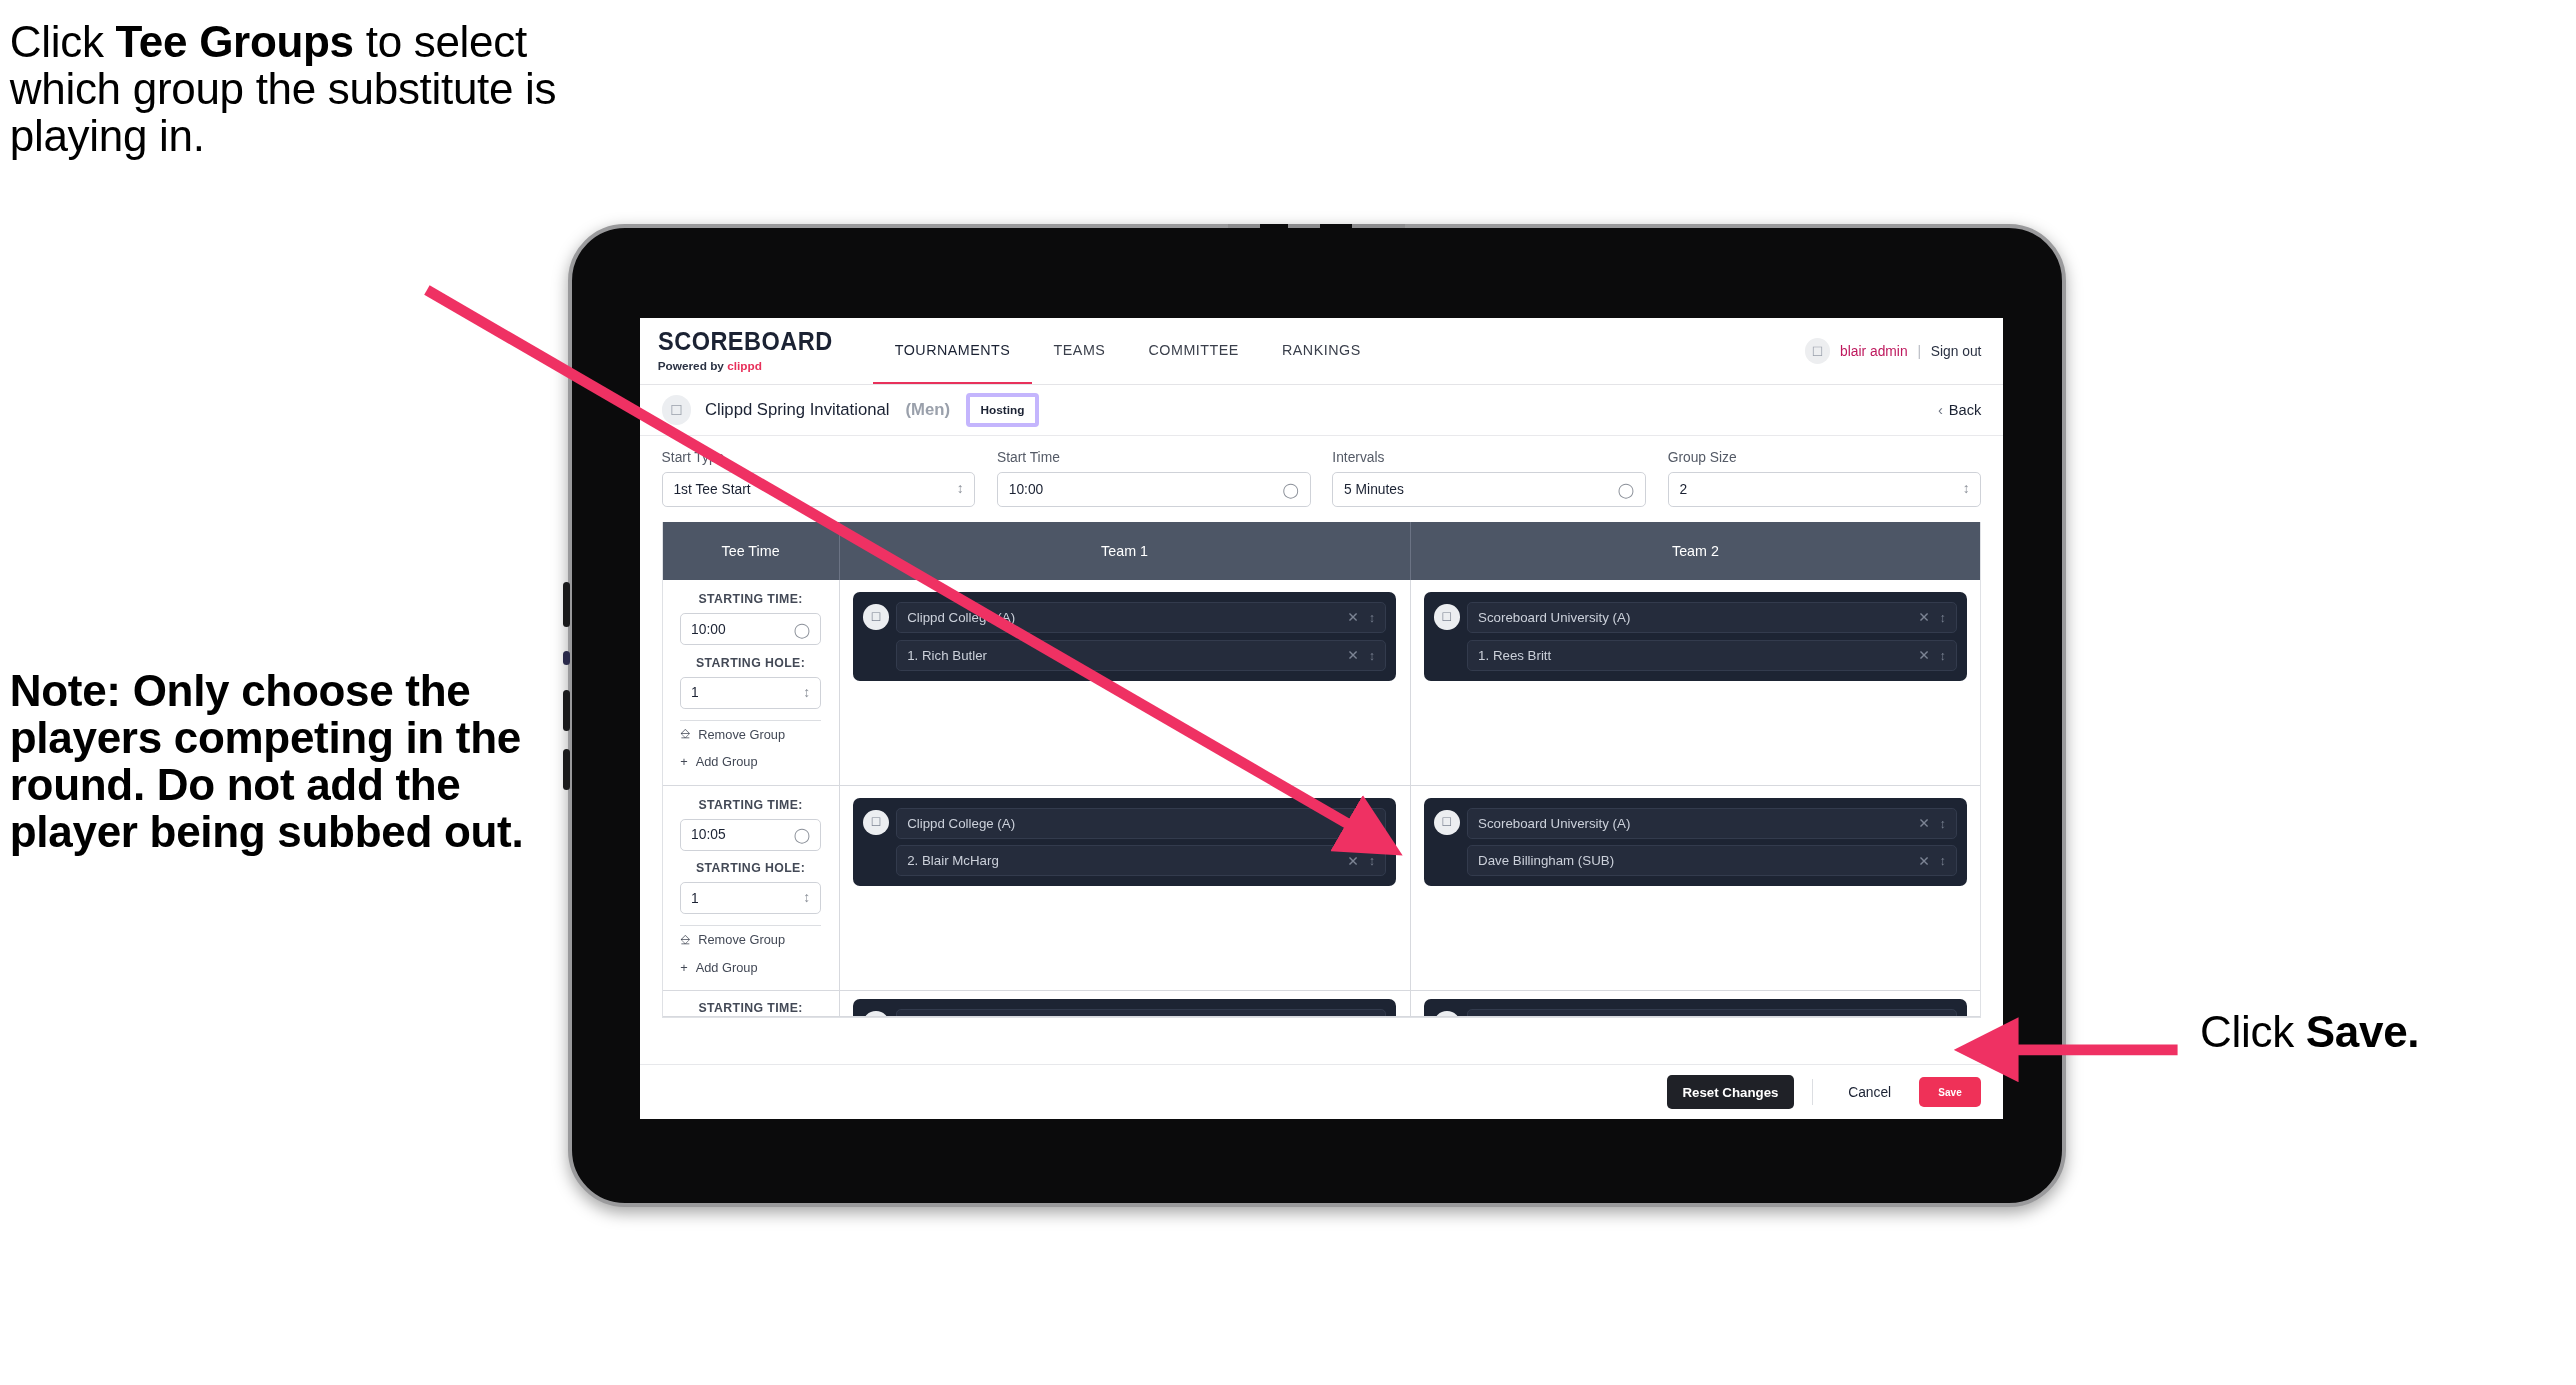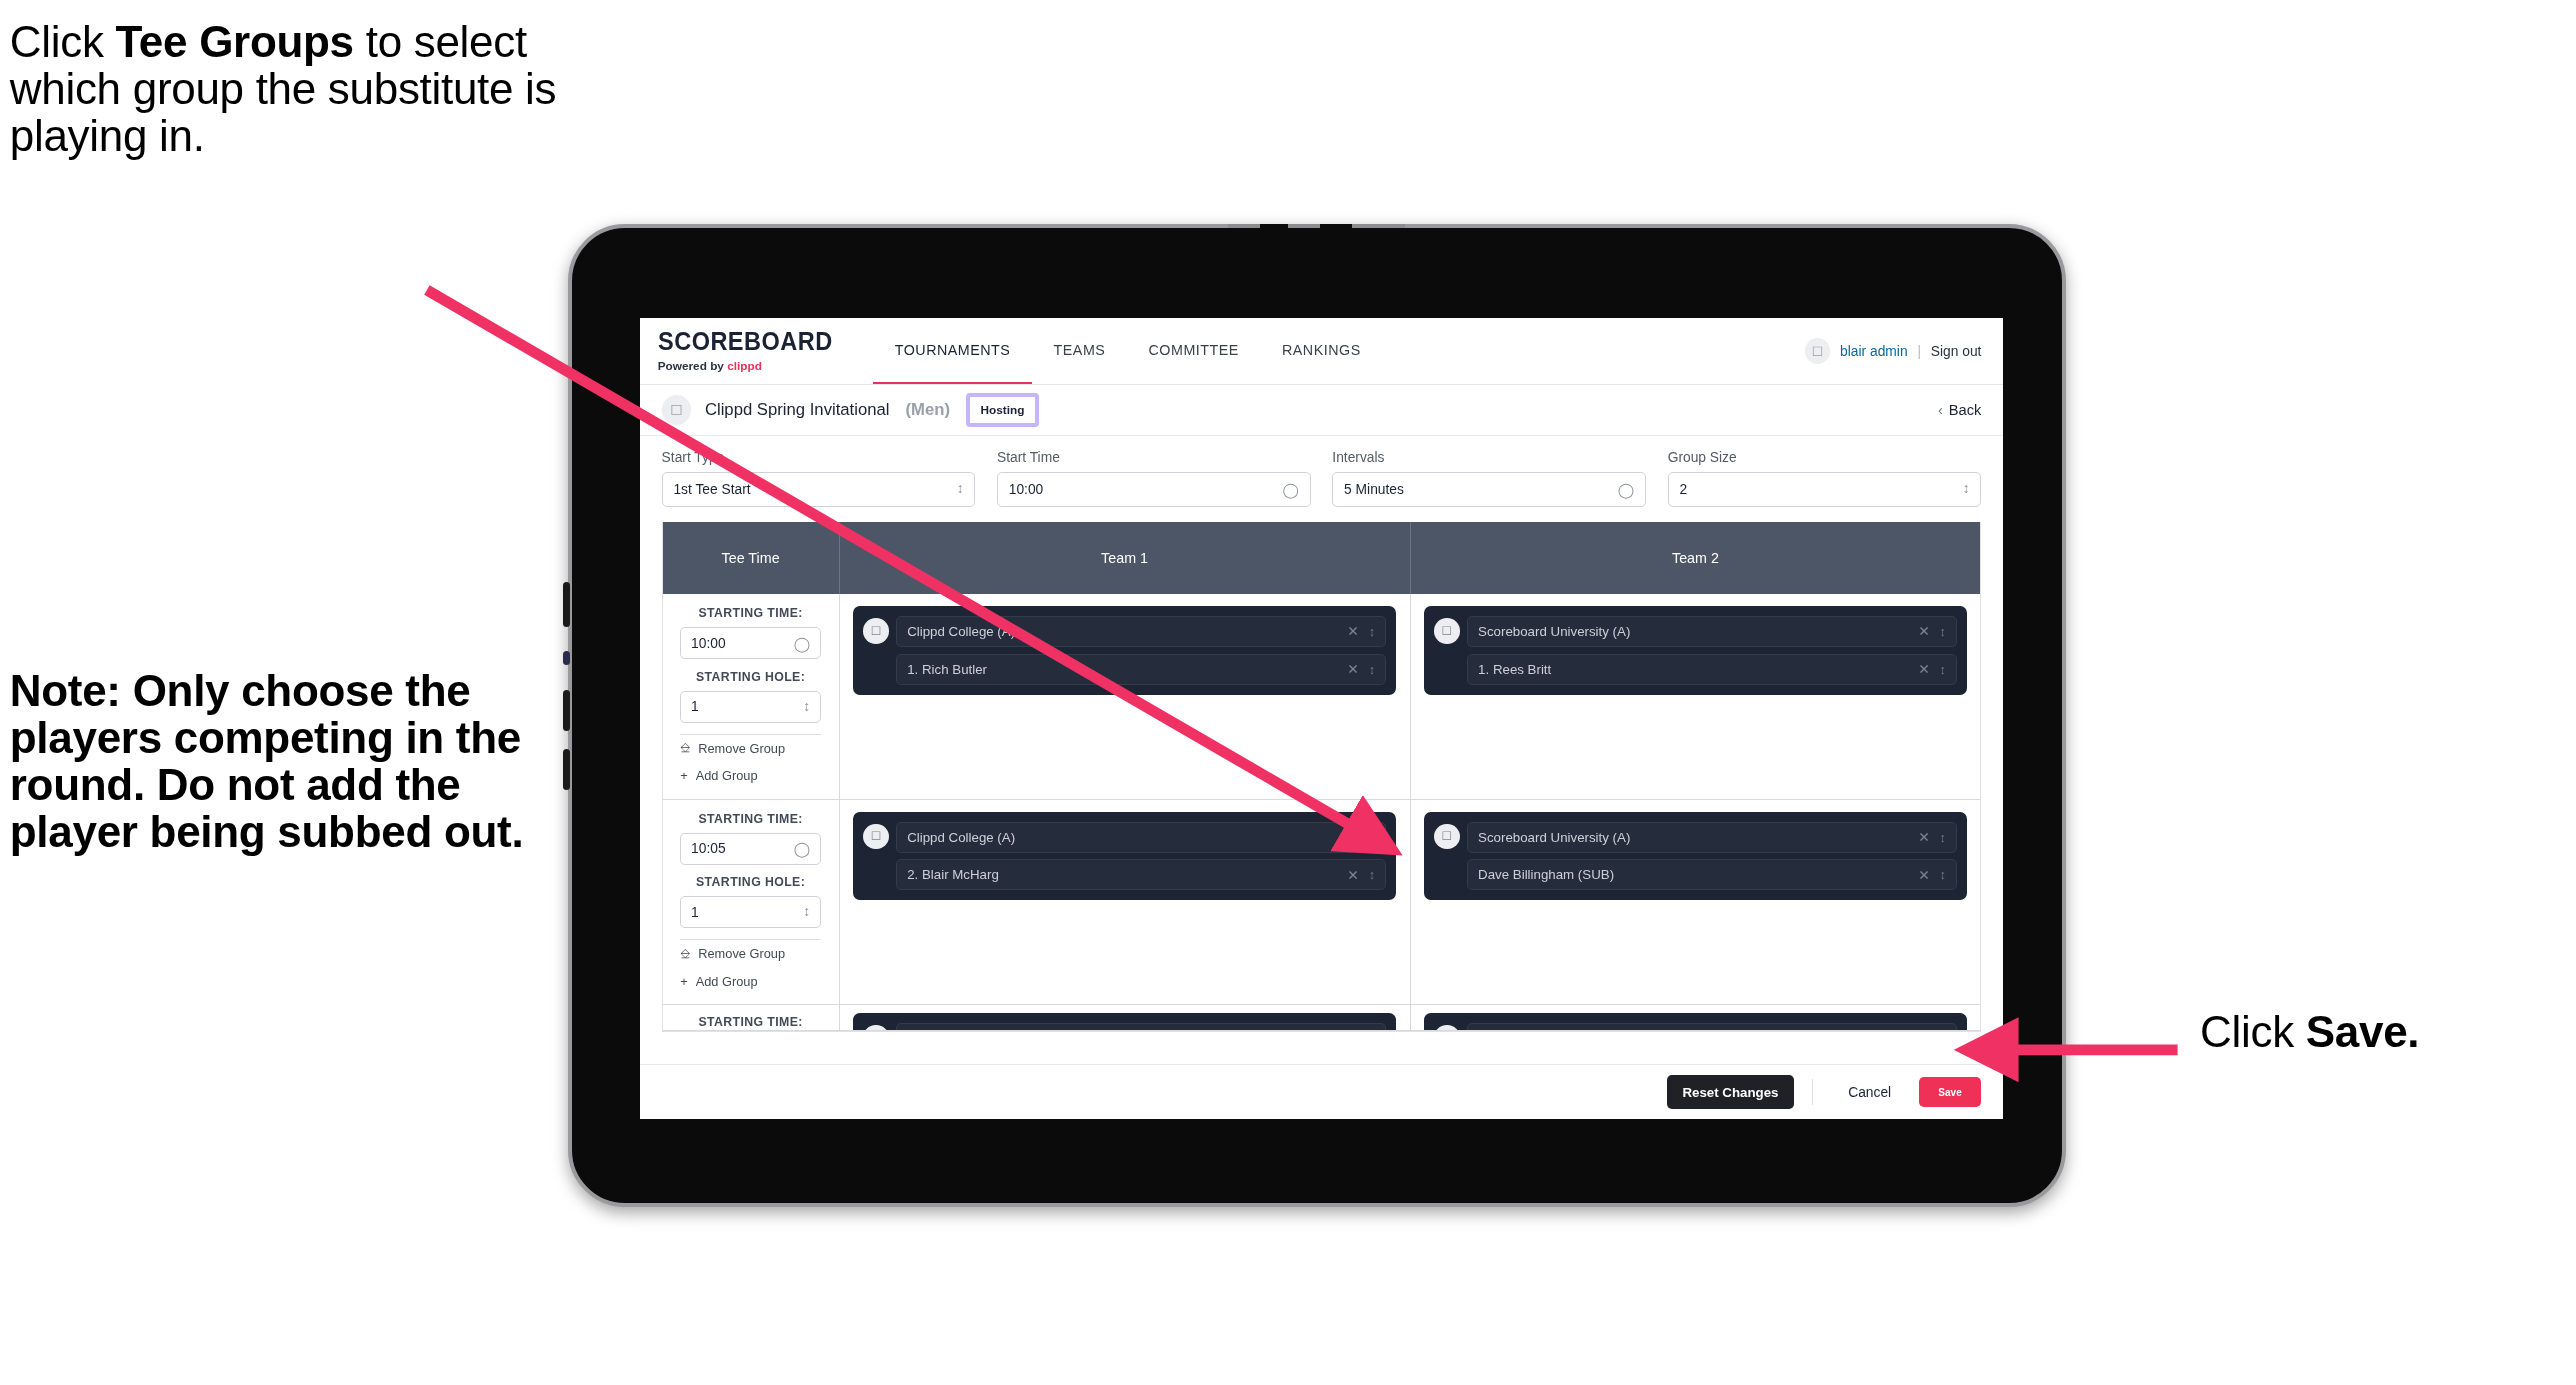--- a/index.html
+++ b/index.html
@@ -79,21 +79,21 @@
     cursor: pointer;
   }
   .navtab.active { color:#1b2233; border-bottom-color:#e8315b; }
 
   #nav-right { margin-left:auto; display:flex; align-items:center; padding-right: 21.6px; gap:9.8px; }
   .avatar-sm {
     width:25.6px; height:25.6px; border-radius:50%;
     background:#edeef0; display:flex; align-items:center; justify-content:center;
     color:#9aa0ab; font-size:12.8px;
   }
-  #user-name { font-size:13.8px; color:#0369a1; }
+  #user-name { font-size:13.8px; color:#be185d; }
   #sep-pipe { font-size:13.8px; color:#b6bac2; }
   #signout { font-size:13.8px; color:#2b3243; cursor:pointer; }
 
   
   #crumbrow {
     display:flex; align-items:center; height: 51px;
     padding: 0 21.6px; border-bottom:1px solid #e9e9ec; background:#fff;
   }
   .avatar-md {
     width:29.5px; height:29.5px; border-radius:50%;
@@ -122,21 +122,21 @@
   }
   .field-box .val { flex:1; }
   .stepper { color:#8b9099; font-size:13.8px; line-height:1; }
   .clock { color:#8b9099; font-size:14.7px; }
 
   
   #tbl { margin: 0 21.6px; border:1px solid #dfe1e5; border-top:none; }
   #thead { display:flex; background:#4d5666; }
   .th {
     color:#ffffff; font-size:14.3px; text-align:center;
-    padding: 28px 0; font-weight:400;
+    padding: 21px 0; font-weight:400;
   }
   #th-tee  { width: 177px; border-right:1px solid #6b7384; }
   #th-t1   { flex:1; border-right:1px solid #6b7384; }
   #th-t2   { flex:1; }
 
   .grow { display:flex; border-bottom:1px solid #d7d9de; background:#fff; }
   .teecell {
     width:177px; border-right:1px solid #d7d9de;
     padding: 11.8px 17.7px 9.8px 17.7px; text-align:center;
   }

